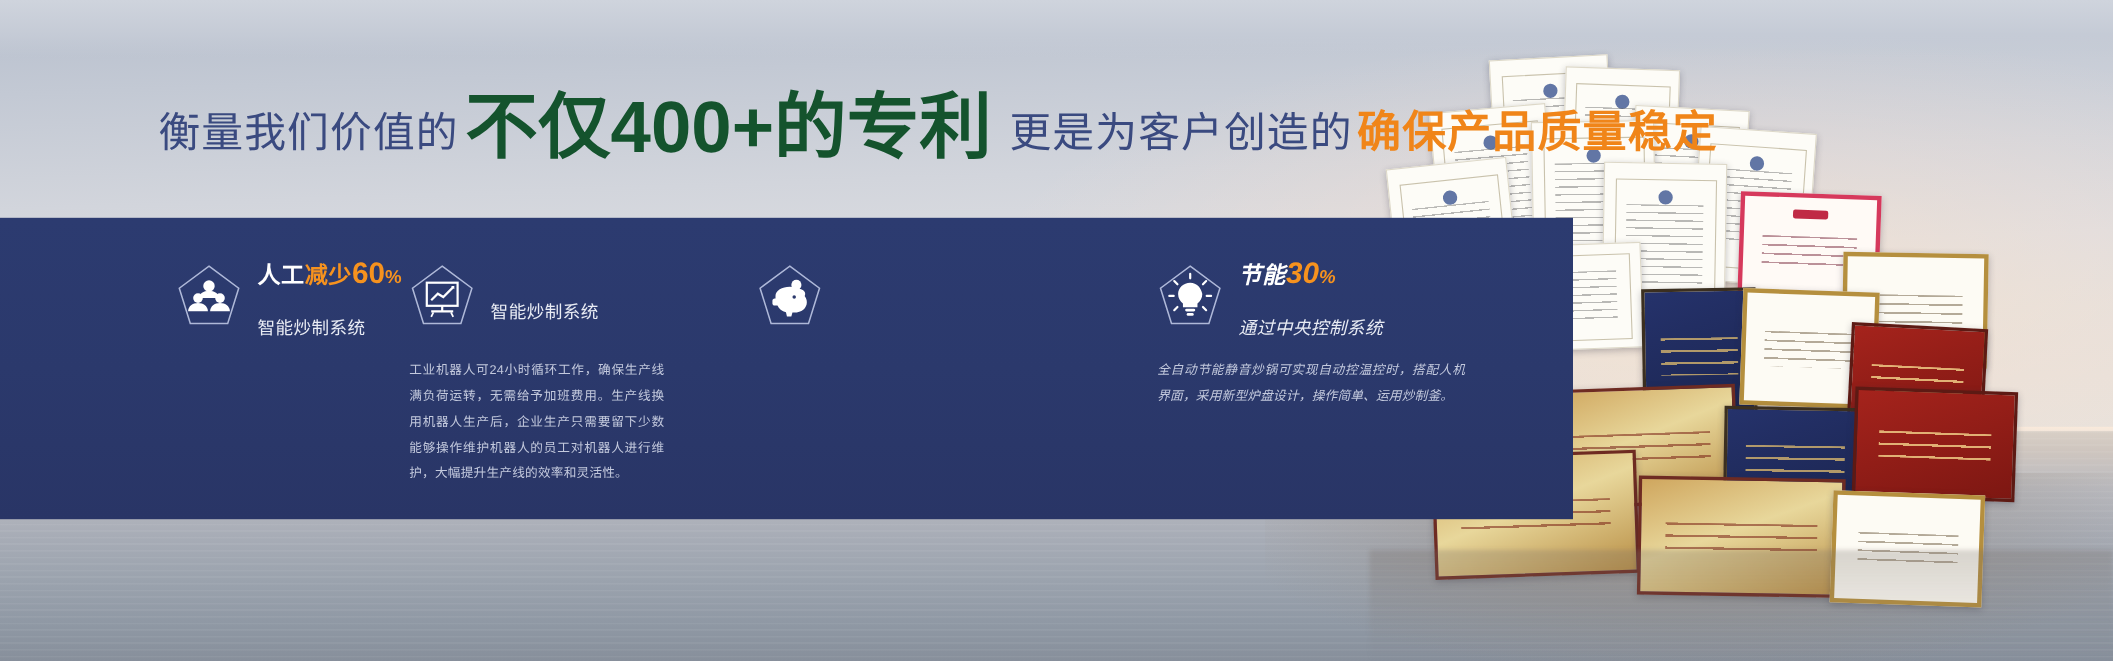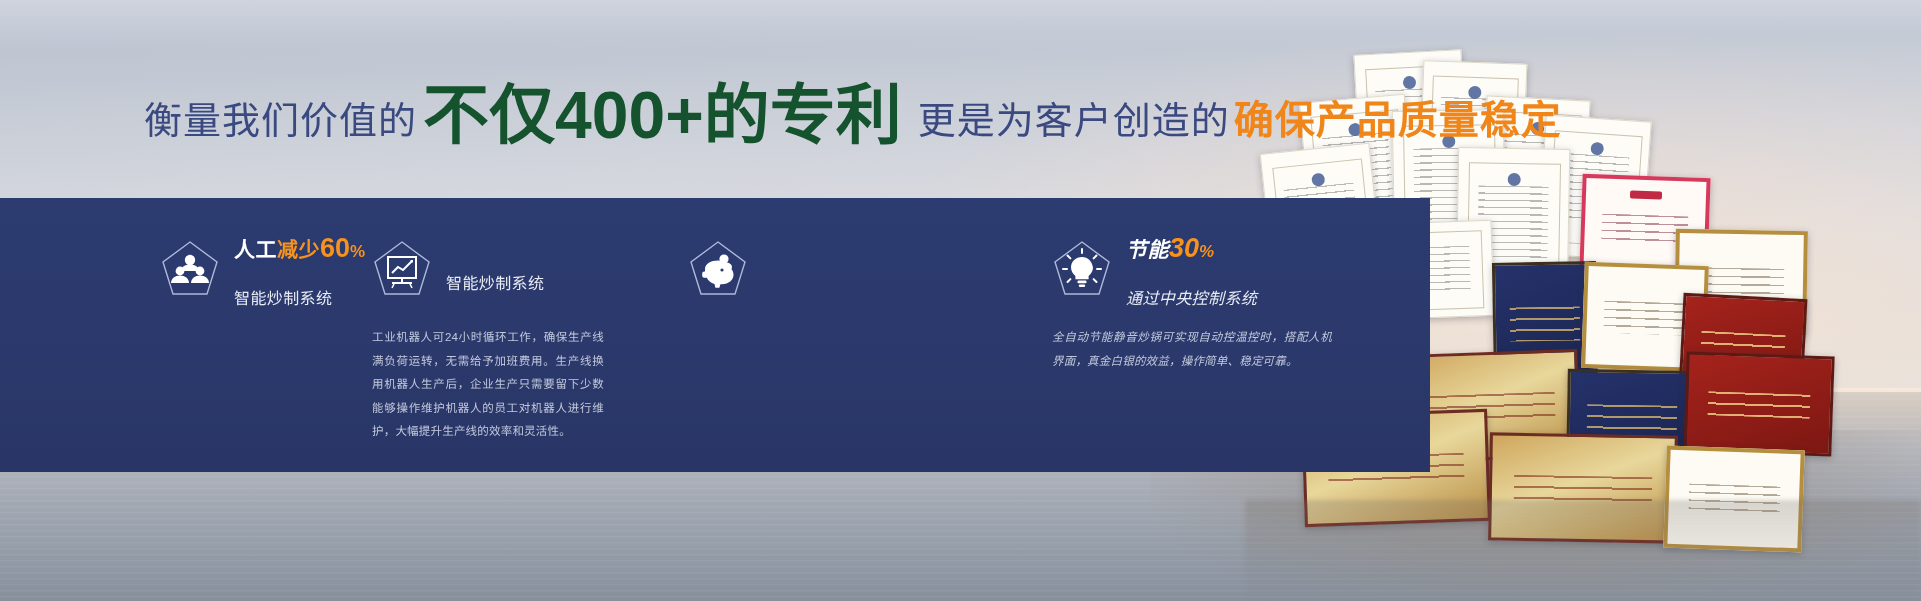--- a/index.html
+++ b/index.html
@@ -334,19 +334,19 @@
               </g>
             </svg>
           </div>
           <div class="feat-text">
             <div class="feat-title">
               <span>节能</span><span class="word"></span><span class="num">30</span><span class="pct">%</span>
             </div>
             <div class="feat-sub">通过中央控制系统</div>
           </div>
         </div>
-        <div class="feat-body">全自动节能静音炒锅可实现自动控温控时，搭配人机界面，真金白银的效益，操作简单、稳定可靠。</div>
+        <div class="feat-body">全自动节能静音炒锅可实现自动控温控时，搭配人机界面，采用新型炉盘设计，操作简单、运用炒制釜。</div>
       </div>
 
     </div>
   </div>
 
 </div>
 
 </body></html>

